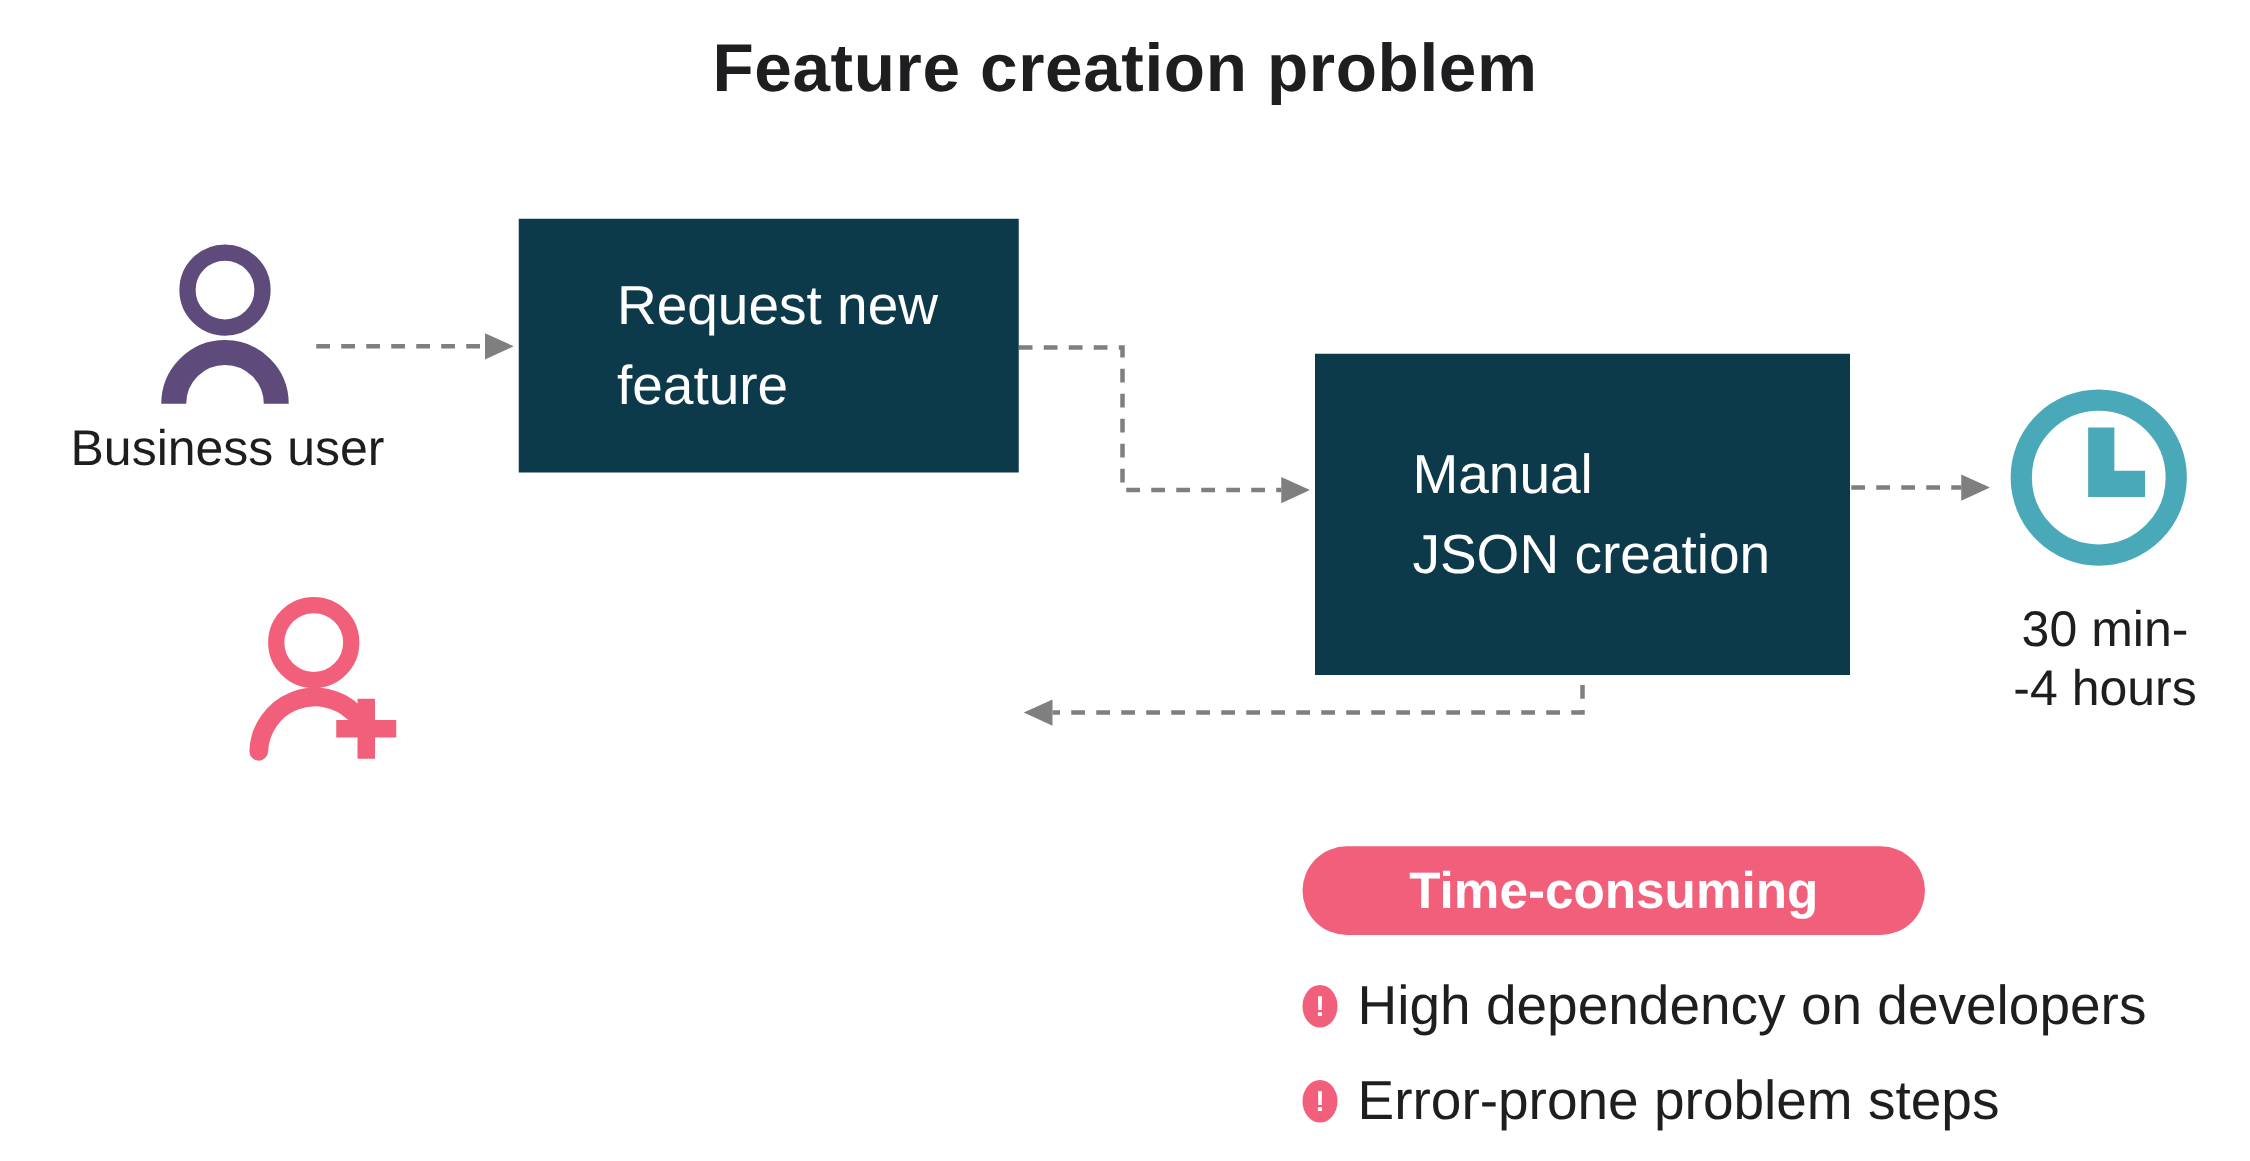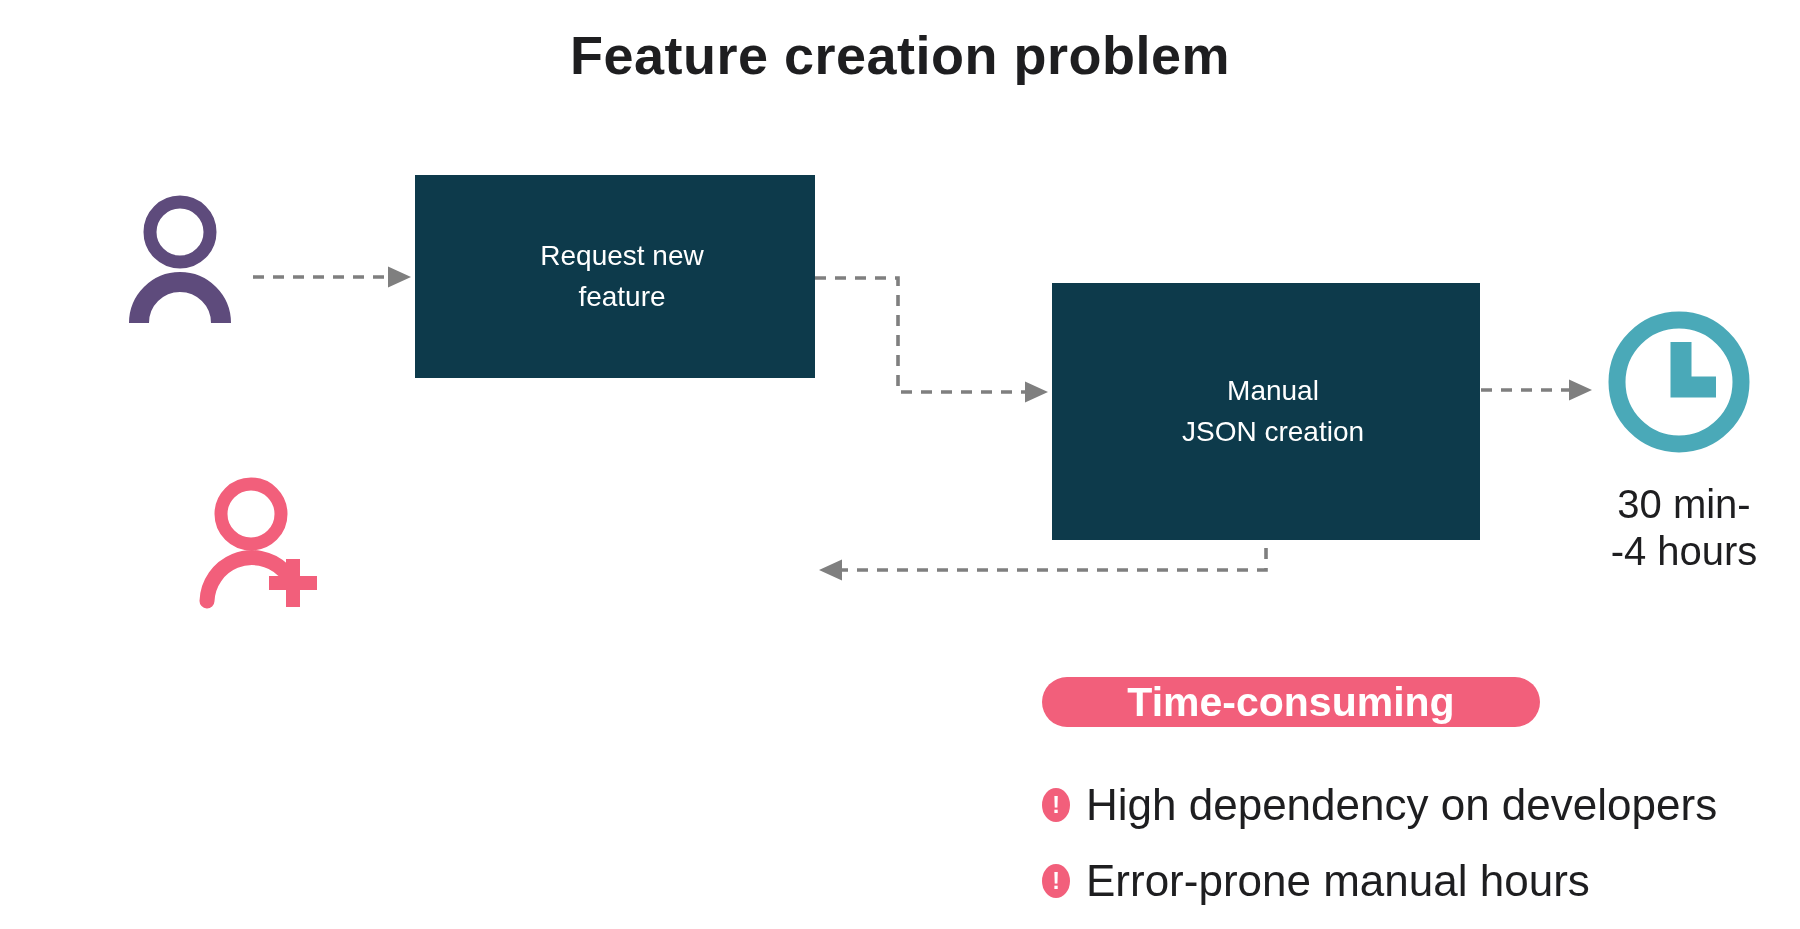--- a/index.html
+++ b/index.html
@@ -52,22 +52,22 @@
   .stroke-purple{stroke:var(--color-purple);fill:none;}
   .stroke-pink{stroke:var(--color-pink);fill:none;}
   .stroke-teal{stroke:var(--color-teal);fill:none;}
   .flow-box{
     position:absolute;
     background:var(--color-box);
     color:var(--color-white);
     display:flex;
     align-items:center;
     justify-content:center;
-    text-align:center;
-    font-size:28px;
+    text-align:left;
+    font-size:44px;
     line-height:1.45;
     white-space:pre-line;
     padding-left:14px;
   }
   .box-request{left:415px;top:175px;width:400px;height:203px;}
   .box-json{left:1052px;top:283px;width:428px;height:257px;}
   .box-craft{left:415px;top:468px;width:400px;height:202px;}
   .actor-label{
     position:absolute;
     width:340px;
@@ -86,21 +86,21 @@
     font-size:40px;
     line-height:1.17;
     white-space:pre-line;
     color:var(--color-text);
   }
   .badge{
     position:absolute;
     left:1042px;
     top:677px;
     width:498px;
-    height:50px;
+    height:71px;
     background:var(--color-pink);
     border-radius:36px;
     display:flex;
     align-items:center;
     justify-content:center;
     color:var(--color-white);
     font-size:41px;
     font-weight:700;
   }
   .issue-row{
@@ -177,30 +177,31 @@
     </g>
   </svg>
 
   <div class="flow-box box-request">Request new
 feature</div>
 
   <div class="flow-box box-json">Manual
 JSON creation</div>
 
 
+  <div class="actor-label label-business">Business user</div>
 
 
   <div class="time-label">30 min-
 -4 hours</div>
 
   <div class="badge">Time-consuming</div>
 
   <div class="issue-row row-0">
     <span class="alert-dot">!</span>
     <span class="issue-text">High dependency on developers</span>
   </div>
 
   <div class="issue-row row-1">
     <span class="alert-dot">!</span>
-    <span class="issue-text">Error-prone manual hours</span>
+    <span class="issue-text">Error-prone problem steps</span>
   </div>
 
 </div>
 
 </body></html>

